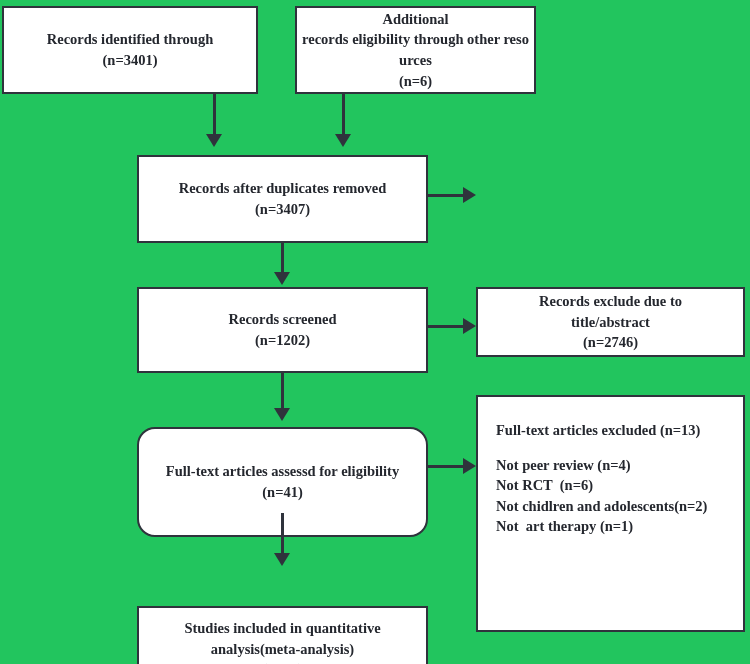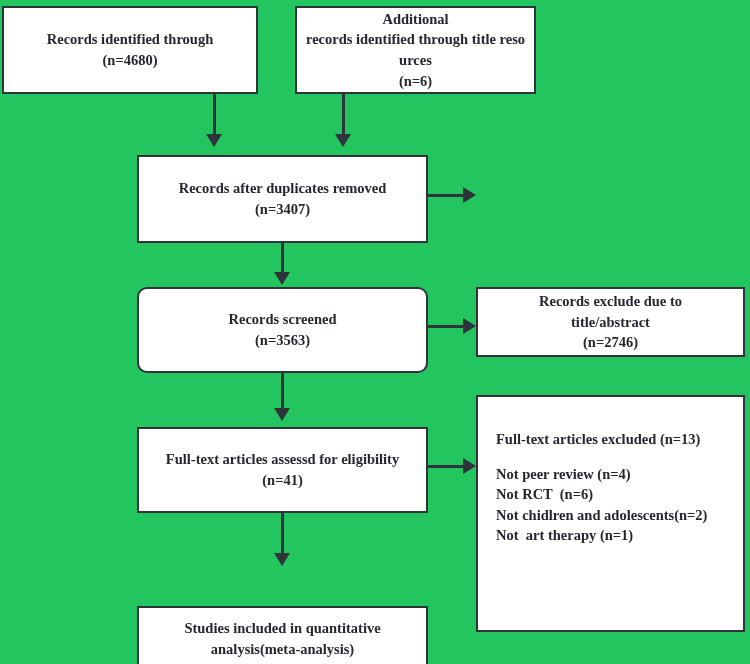--- a/index.html
+++ b/index.html
@@ -39,23 +39,24 @@
     white-space: pre;
   }
   
   .node.align-left {
     align-items: flex-start;
     justify-content: flex-start;
     text-align: left;
     padding: 0;
   }
   .node.align-left .inner {
-    padding: 32px 0 0 18px;
+    padding: 14px 0 0 18px;
     width: 100%;
     box-sizing: border-box;
+    margin-top: 9px;
   }
   .node.align-left .line {
     display: block;
     white-space: pre;
   }
   .gap-line {
     height: 14px;
   }
 
   
@@ -86,26 +87,26 @@
     border-left: 13px solid #2f333c;
   }
 </style>
 </head>
 <body>
 
 <div id="diagram">
 
   <div class="node" style="left:2px; top:6px; width:256px; height:88px;">
     <span class="line">Records identified through</span>
-    <span class="line">(n=4680)</span>
+    <span class="line">(n=3401)</span>
   </div>
 
   <div class="node" style="left:295px; top:6px; width:241px; height:88px;">
     <span class="line">Additional</span>
-    <span class="line">records identified through title reso</span>
+    <span class="line">records eligibility through other reso</span>
     <span class="line">urces</span>
     <span class="line">(n=6)</span>
   </div>
 
   <div class="vline" style="left:213px; top:94px; height:43px;"></div>
   <div class="arrow-down" style="left:206px; top:134px;"></div>
 
   <div class="vline" style="left:342px; top:94px; height:43px;"></div>
   <div class="arrow-down" style="left:335px; top:134px;"></div>
 
@@ -114,38 +115,38 @@
     <span class="line">(n=3407)</span>
   </div>
 
 
   <div class="hline" style="left:428px; top:194px; width:38px;"></div>
   <div class="arrow-right" style="left:463px; top:187px;"></div>
 
   <div class="vline" style="left:281px; top:243px; height:33px;"></div>
   <div class="arrow-down" style="left:274px; top:272px;"></div>
 
-  <div class="node" style="left:137px; top:287px; width:291px; height:86px;border-radius:10px;">
+  <div class="node" style="left:137px; top:287px; width:291px; height:86px;">
     <span class="line">Records screened</span>
-    <span class="line">(n=3563)</span>
+    <span class="line">(n=1202)</span>
   </div>
 
   <div class="node" style="left:476px; top:287px; width:269px; height:70px;">
     <span class="line">Records exclude due to</span>
     <span class="line">title/abstract</span>
     <span class="line">(n=2746)</span>
   </div>
 
   <div class="hline" style="left:428px; top:325px; width:38px;"></div>
   <div class="arrow-right" style="left:463px; top:318px;"></div>
 
   <div class="vline" style="left:281px; top:373px; height:39px;"></div>
   <div class="arrow-down" style="left:274px; top:408px;"></div>
 
-  <div class="node" style="left:137px; top:427px; width:291px; height:86px;">
+  <div class="node" style="left:137px; top:427px; width:291px; height:110px;border-radius:18px;">
     <span class="line">Full-text articles assessd for eligibility</span>
     <span class="line">(n=41)</span>
   </div>
 
   <div class="node align-left" style="left:476px; top:395px; width:269px; height:237px;">
     <div class="inner">
       <span class="line">Full-text articles excluded (n=13)</span>
       <div class="gap-line"></div>
       <span class="line">Not peer review (n=4)</span>
       <span class="line">Not RCT  (n=6)</span>

